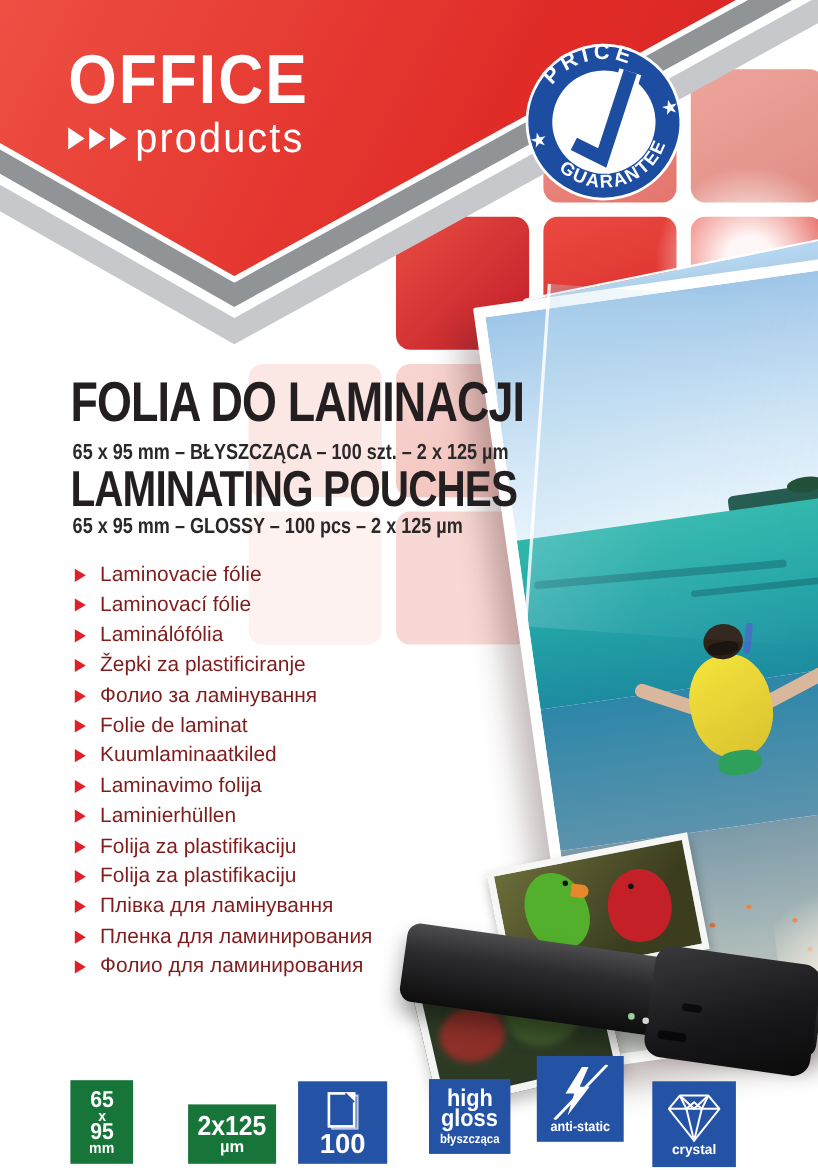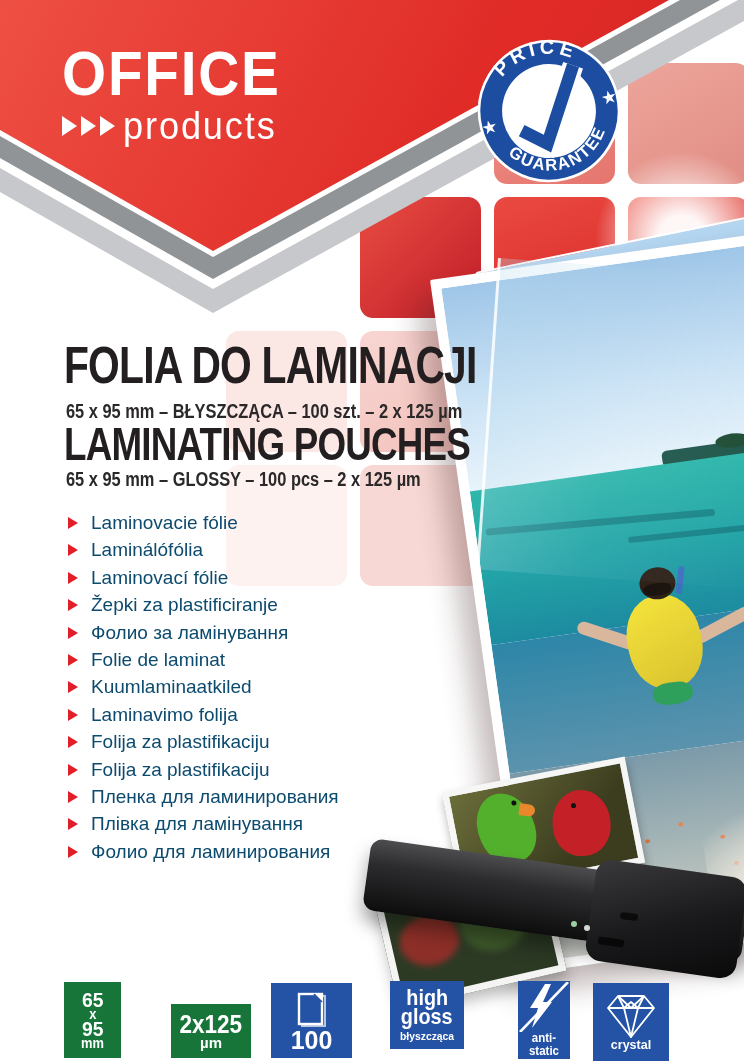--- a/index.html
+++ b/index.html
@@ -44,21 +44,21 @@
          letter-spacing:-1px;white-space:nowrap;}
   .title-pl{left:64px;top:340px;font-size:51px;}
   .title-en{left:64px;top:421px;font-size:46px;}
   .specs{color:#2b2829;font-weight:700;transform:scaleX(.82);transform-origin:left top;
          white-space:nowrap;letter-spacing:0;}
   .specs-pl{left:66px;top:400px;font-size:20px;}
   .specs-en{left:66px;top:468px;font-size:20px;}
 
   
   .tlist{left:66px;top:512px;margin:0;padding:0;list-style:none;}
-  .tlist li{display:flex;align-items:flex-start;height:27.4px;color:#0c4a6e;font-size:19px;}
+  .tlist li{display:flex;align-items:flex-start;height:27.4px;color:#7f1d1d;font-size:19px;}
   .bullet{width:0;height:0;border-left:10px solid #df2029;border-top:6px solid transparent;
           border-bottom:6px solid transparent;margin:5px 13px 0 2px;flex:none;}
 
   
   .foil-back{left:475px;top:272px;width:430px;height:620px;transform:rotate(-11.5deg);
              transform-origin:left top;background:linear-gradient(180deg,#b5d6f0,#74abd8 60%,#5898cc);
              border:2px solid #fff;border-radius:3px;}
   .photo-sheet{left:430px;top:280px;width:402px;height:700px;transform:rotate(-8deg);
                transform-origin:left top;background:#fff;padding:10px;box-sizing:border-box;
                box-shadow:-16px 20px 28px rgba(70,45,45,.32);border-radius:2px;}
@@ -134,21 +134,21 @@
   .b-size .l1,.b-size .l3{font-size:21px;line-height:17px;transform:scaleX(.92);}
   .b-size .l2,.b-size .l4{font-size:14px;line-height:12px;transform:scaleX(.92);}
   .b-thick{left:171px;top:1004px;width:80px;height:54px;}
   .b-thick .v{font-size:25px;line-height:23px;transform:scaleX(.9);}
   .b-thick .u{font-size:15px;line-height:14px;}
   .b-count{left:271px;top:983px;width:81px;height:75px;}
   .b-count .v{font-size:25px;line-height:22px;margin-top:-2px;}
   .b-gloss{left:390px;top:981px;width:74px;height:68px;}
   .b-gloss .l1,.b-gloss .l2{font-size:22px;line-height:19px;transform:scaleX(.9);}
   .b-gloss .sub{font-size:11.5px;line-height:12px;margin-top:4px;transform:scaleX(.9);}
-  .b-anti{left:488px;top:981px;width:52px;height:78px;margin-left:30px;}
+  .b-anti{left:488px;top:960px;width:79px;height:78px;}
   .b-anti .lbl{font-size:12.5px;line-height:13px;transform:scaleX(.92);}
   .b-crys{left:593px;top:983px;width:76px;height:78px;justify-content:center;}
   .b-crys .lbl{font-size:12.5px;line-height:13px;}
 </style>
 </head>
 <body>
 
 <div class="stage">
 
   <div class="tile" style="left:494px;top:63px;background:linear-gradient(150deg,#f0938a,#e4756d);"></div>
@@ -254,61 +254,65 @@
   <div class="abs title title-en">LAMINATING POUCHES</div>
   <div class="abs specs specs-en">65 x 95 mm – GLOSSY – 100 pcs – 2 x 125 µm</div>
 
   <ul class="abs tlist">
     <li>
         <span class="bullet"></span>
         <span>Laminovacie fólie</span>
       </li>
     <li>
         <span class="bullet"></span>
+        <span>Laminovací fólie</span>
+      </li>
+    <li>
+        <span class="bullet"></span>
         <span>Laminálófólia</span>
       </li>
     <li>
         <span class="bullet"></span>
-        <span>Laminovací fólie</span>
-      </li>
-    <li>
-        <span class="bullet"></span>
         <span>Žepki za plastificiranje</span>
       </li>
     <li>
         <span class="bullet"></span>
         <span>Фолио за ламінування</span>
       </li>
     <li>
         <span class="bullet"></span>
         <span>Folie de laminat</span>
       </li>
     <li>
         <span class="bullet"></span>
         <span>Kuumlaminaatkiled</span>
       </li>
     <li>
         <span class="bullet"></span>
         <span>Laminavimo folija</span>
       </li>
     <li>
         <span class="bullet"></span>
+        <span>Laminierhüllen</span>
+      </li>
+    <li>
+        <span class="bullet"></span>
         <span>Folija za plastifikaciju</span>
       </li>
     <li>
         <span class="bullet"></span>
         <span>Folija za plastifikaciju</span>
       </li>
     <li>
         <span class="bullet"></span>
+        <span>Плівка для ламінування</span>
+      </li>
+    <li>
+        <span class="bullet"></span>
         <span>Пленка для ламинирования</span>
-      </li>
-    <li>
-        <span class="bullet"></span>
-        <span>Плівка для ламінування</span>
       </li>
     <li>
         <span class="bullet"></span>
         <span>Фолио для ламинирования</span>
       </li>
   </ul>
 
   <div class="fbadge green b-size">
     <div class="l1">65</div>
     <div class="l2">x</div>

